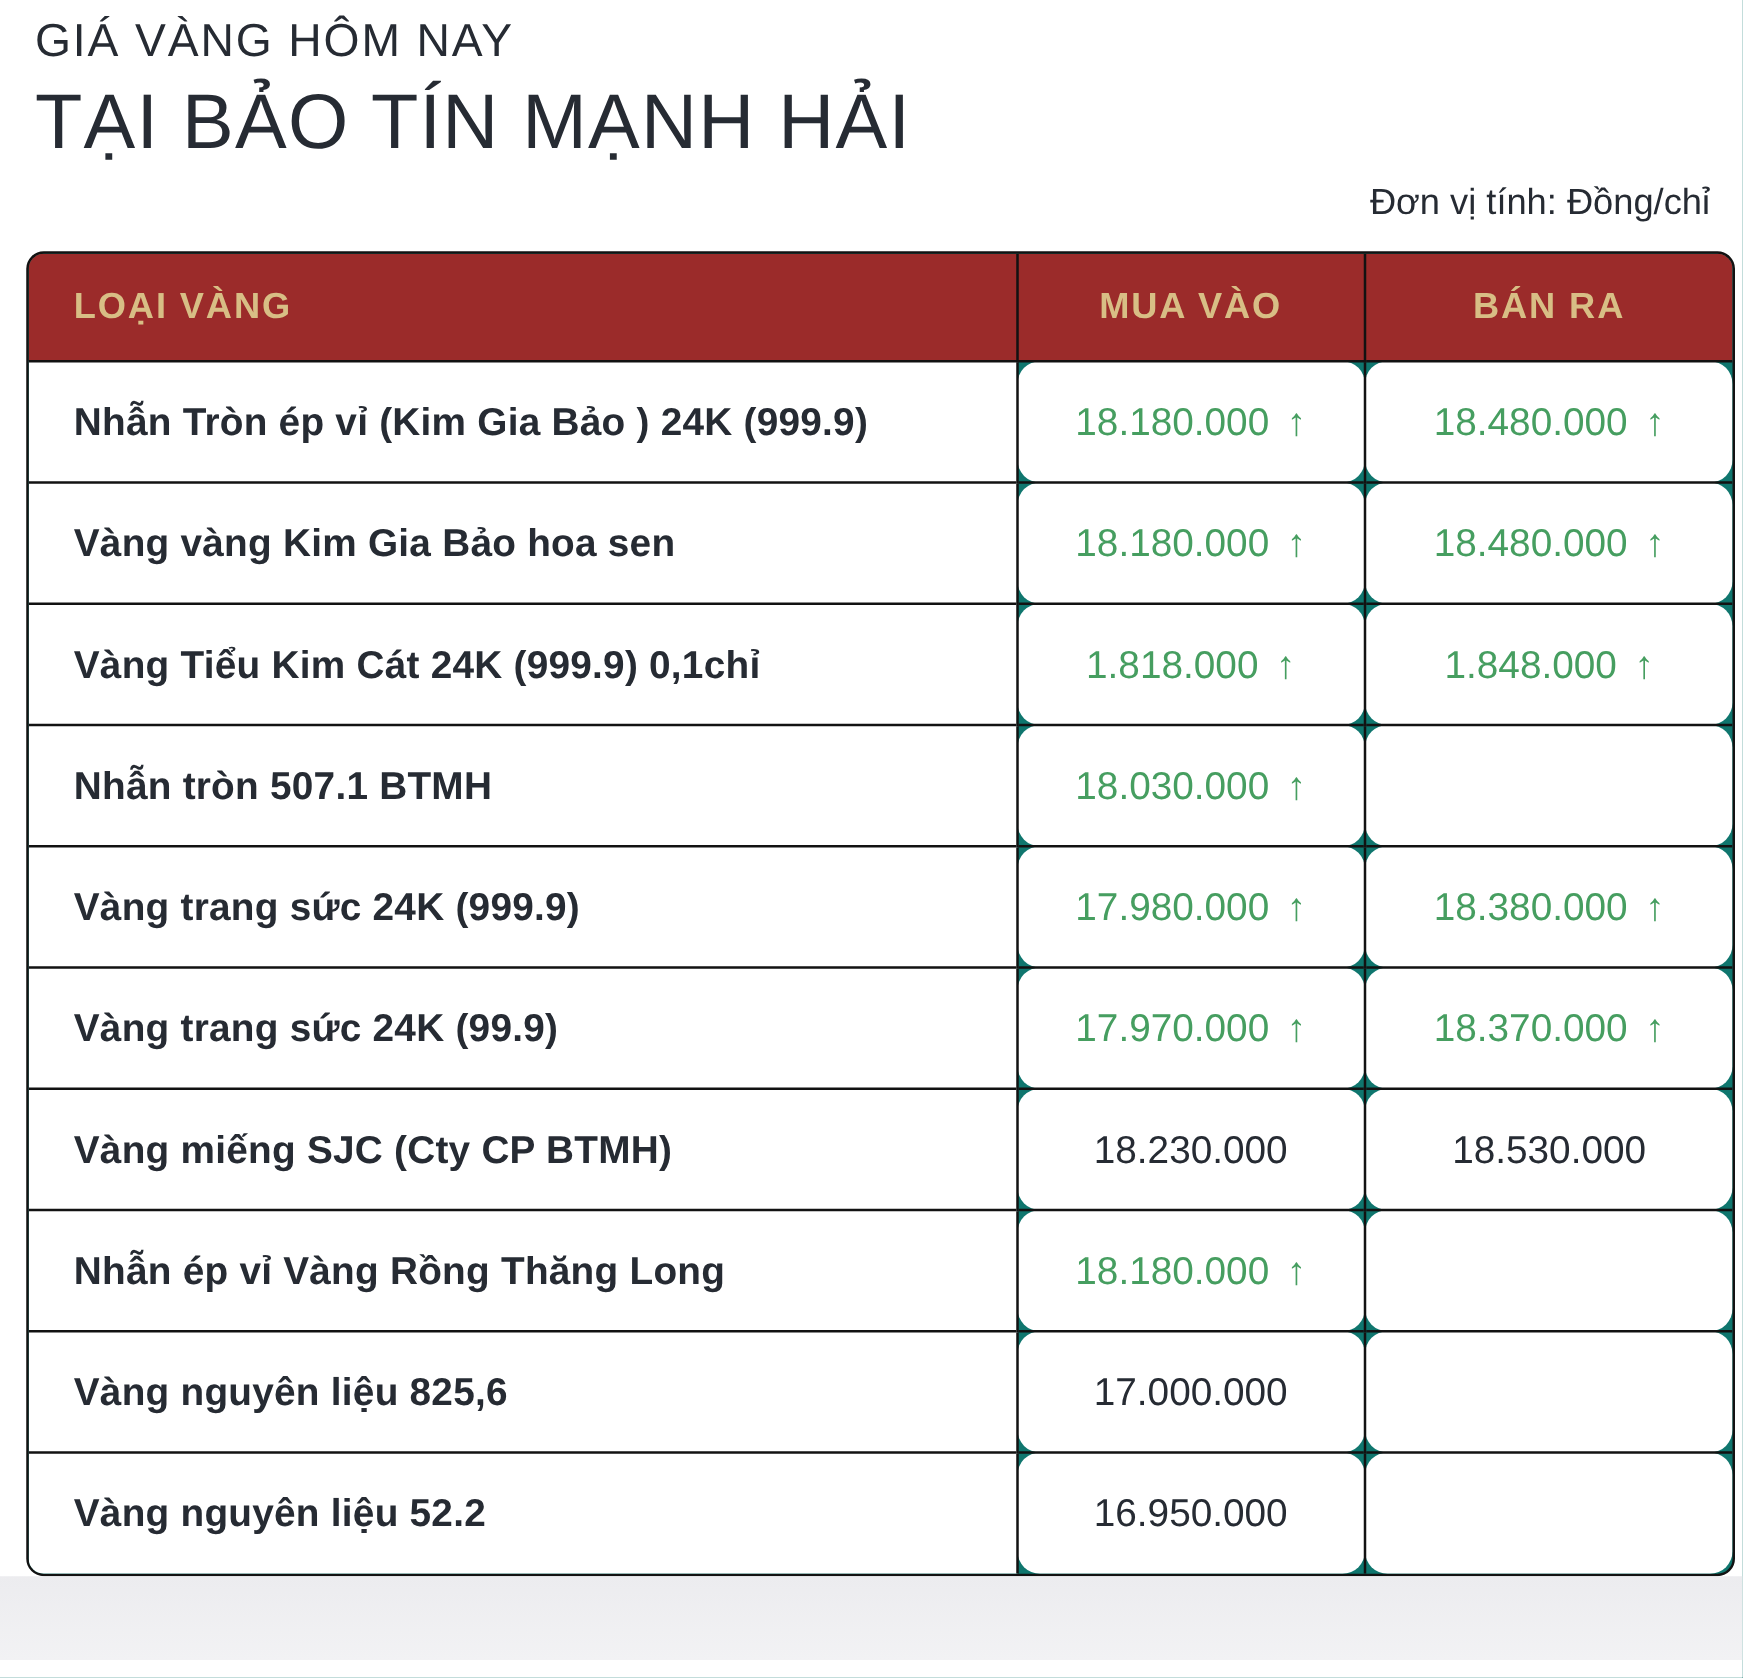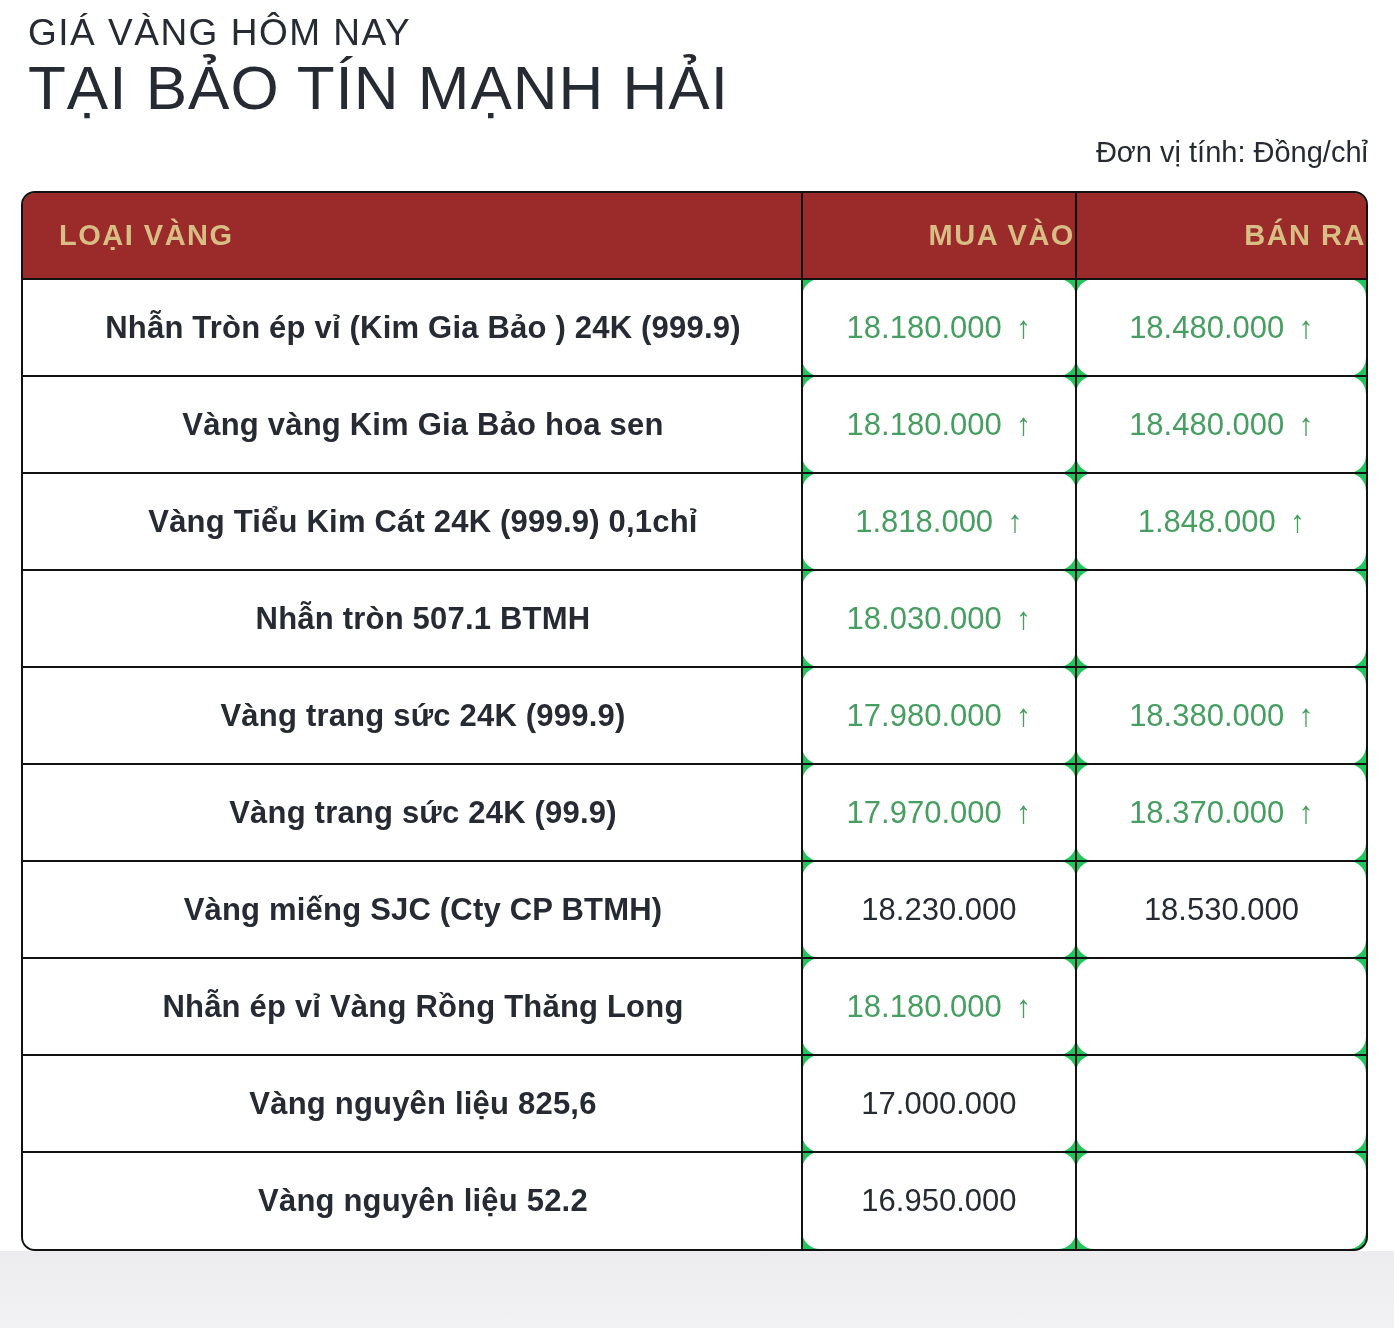--- a/index.html
+++ b/index.html
@@ -4,34 +4,34 @@
 <style>
   :root{
     --red:#9B2B2A; --gold:#D8BE85; --green:#469E60; --dark:#262B33; --border:#121212; --footer:#f2f2f4;
   }
   *{box-sizing:border-box;margin:0;padding:0;}
   html,body{width:1394px;height:1342px;background:#ffffff;overflow:hidden;}
   body{font-family:"Liberation Sans","DejaVu Sans",sans-serif;color:var(--dark);}
   .page{width:1394px;height:1328px;display:flex;flex-direction:column;}
   .masthead{padding:12px 24px 0 28px;}
   .kicker{font-size:37px;font-weight:400;letter-spacing:1.5px;color:var(--dark);}
-  .main-title{font-size:62px;font-weight:500;letter-spacing:1px;color:var(--dark);line-height:1.1;}
+  .main-title{font-size:62px;font-weight:500;letter-spacing:1px;color:var(--dark);margin-top:10px;line-height:1.1;}
   .unit-row{padding:14px 26px 0 0;text-align:right;}
   .unit-note{font-size:29px;font-weight:400;color:var(--dark);margin-left:17px;}
-  .table-wrap{margin:22px 26px 0 21px;border:2px solid var(--border);border-radius:14px;overflow:hidden;background:#22c55e;}
+  .table-wrap{margin:22px 6px 0 21px;border:2px solid var(--border);border-radius:14px;overflow:hidden;background:#0f766e;}
   table{width:100%;border-collapse:collapse;table-layout:fixed;}
   col.c-type{width:58%;} col.c-buy{width:20.4%;} col.c-sell{width:21.6%;}
   thead th{background:var(--red);color:var(--gold);height:86px;font-size:29px;font-weight:700;letter-spacing:1.5px;border-bottom:2px solid var(--border);}
   thead th.type-head{text-align:left;padding-left:36px;}
-  thead th.num-head{text-align:right;}
+  thead th.num-head{text-align:center;}
   thead th:nth-child(1),thead th:nth-child(2){border-right:2px solid var(--border);}
   tbody td{height:97px;background:#fff;font-size:31px;vertical-align:middle;}
   tbody tr + tr td{border-top:2px solid var(--border);}
   tbody td:nth-child(1),tbody td:nth-child(2){border-right:2px solid var(--border);}
-  td.type-cell{font-weight:700;color:var(--dark);text-align:center;padding-left:36px;padding-right:14px;letter-spacing:0.2px;}
+  td.type-cell{font-weight:700;color:var(--dark);text-align:left;padding-left:36px;padding-right:14px;letter-spacing:0.2px;}
   td.value-cell{text-align:center;color:var(--dark);font-weight:400;border-radius:18px;}
   td.value-cell.up{color:var(--green);}
   td.value-cell .arrow{margin-left:14px;font-weight:700;color:var(--green);}
   .footer-strip{flex:1;margin-top:0;background:linear-gradient(#ececef,var(--footer));}
 </style>
 </head>
 <body>
 
 <div class="page">
 

